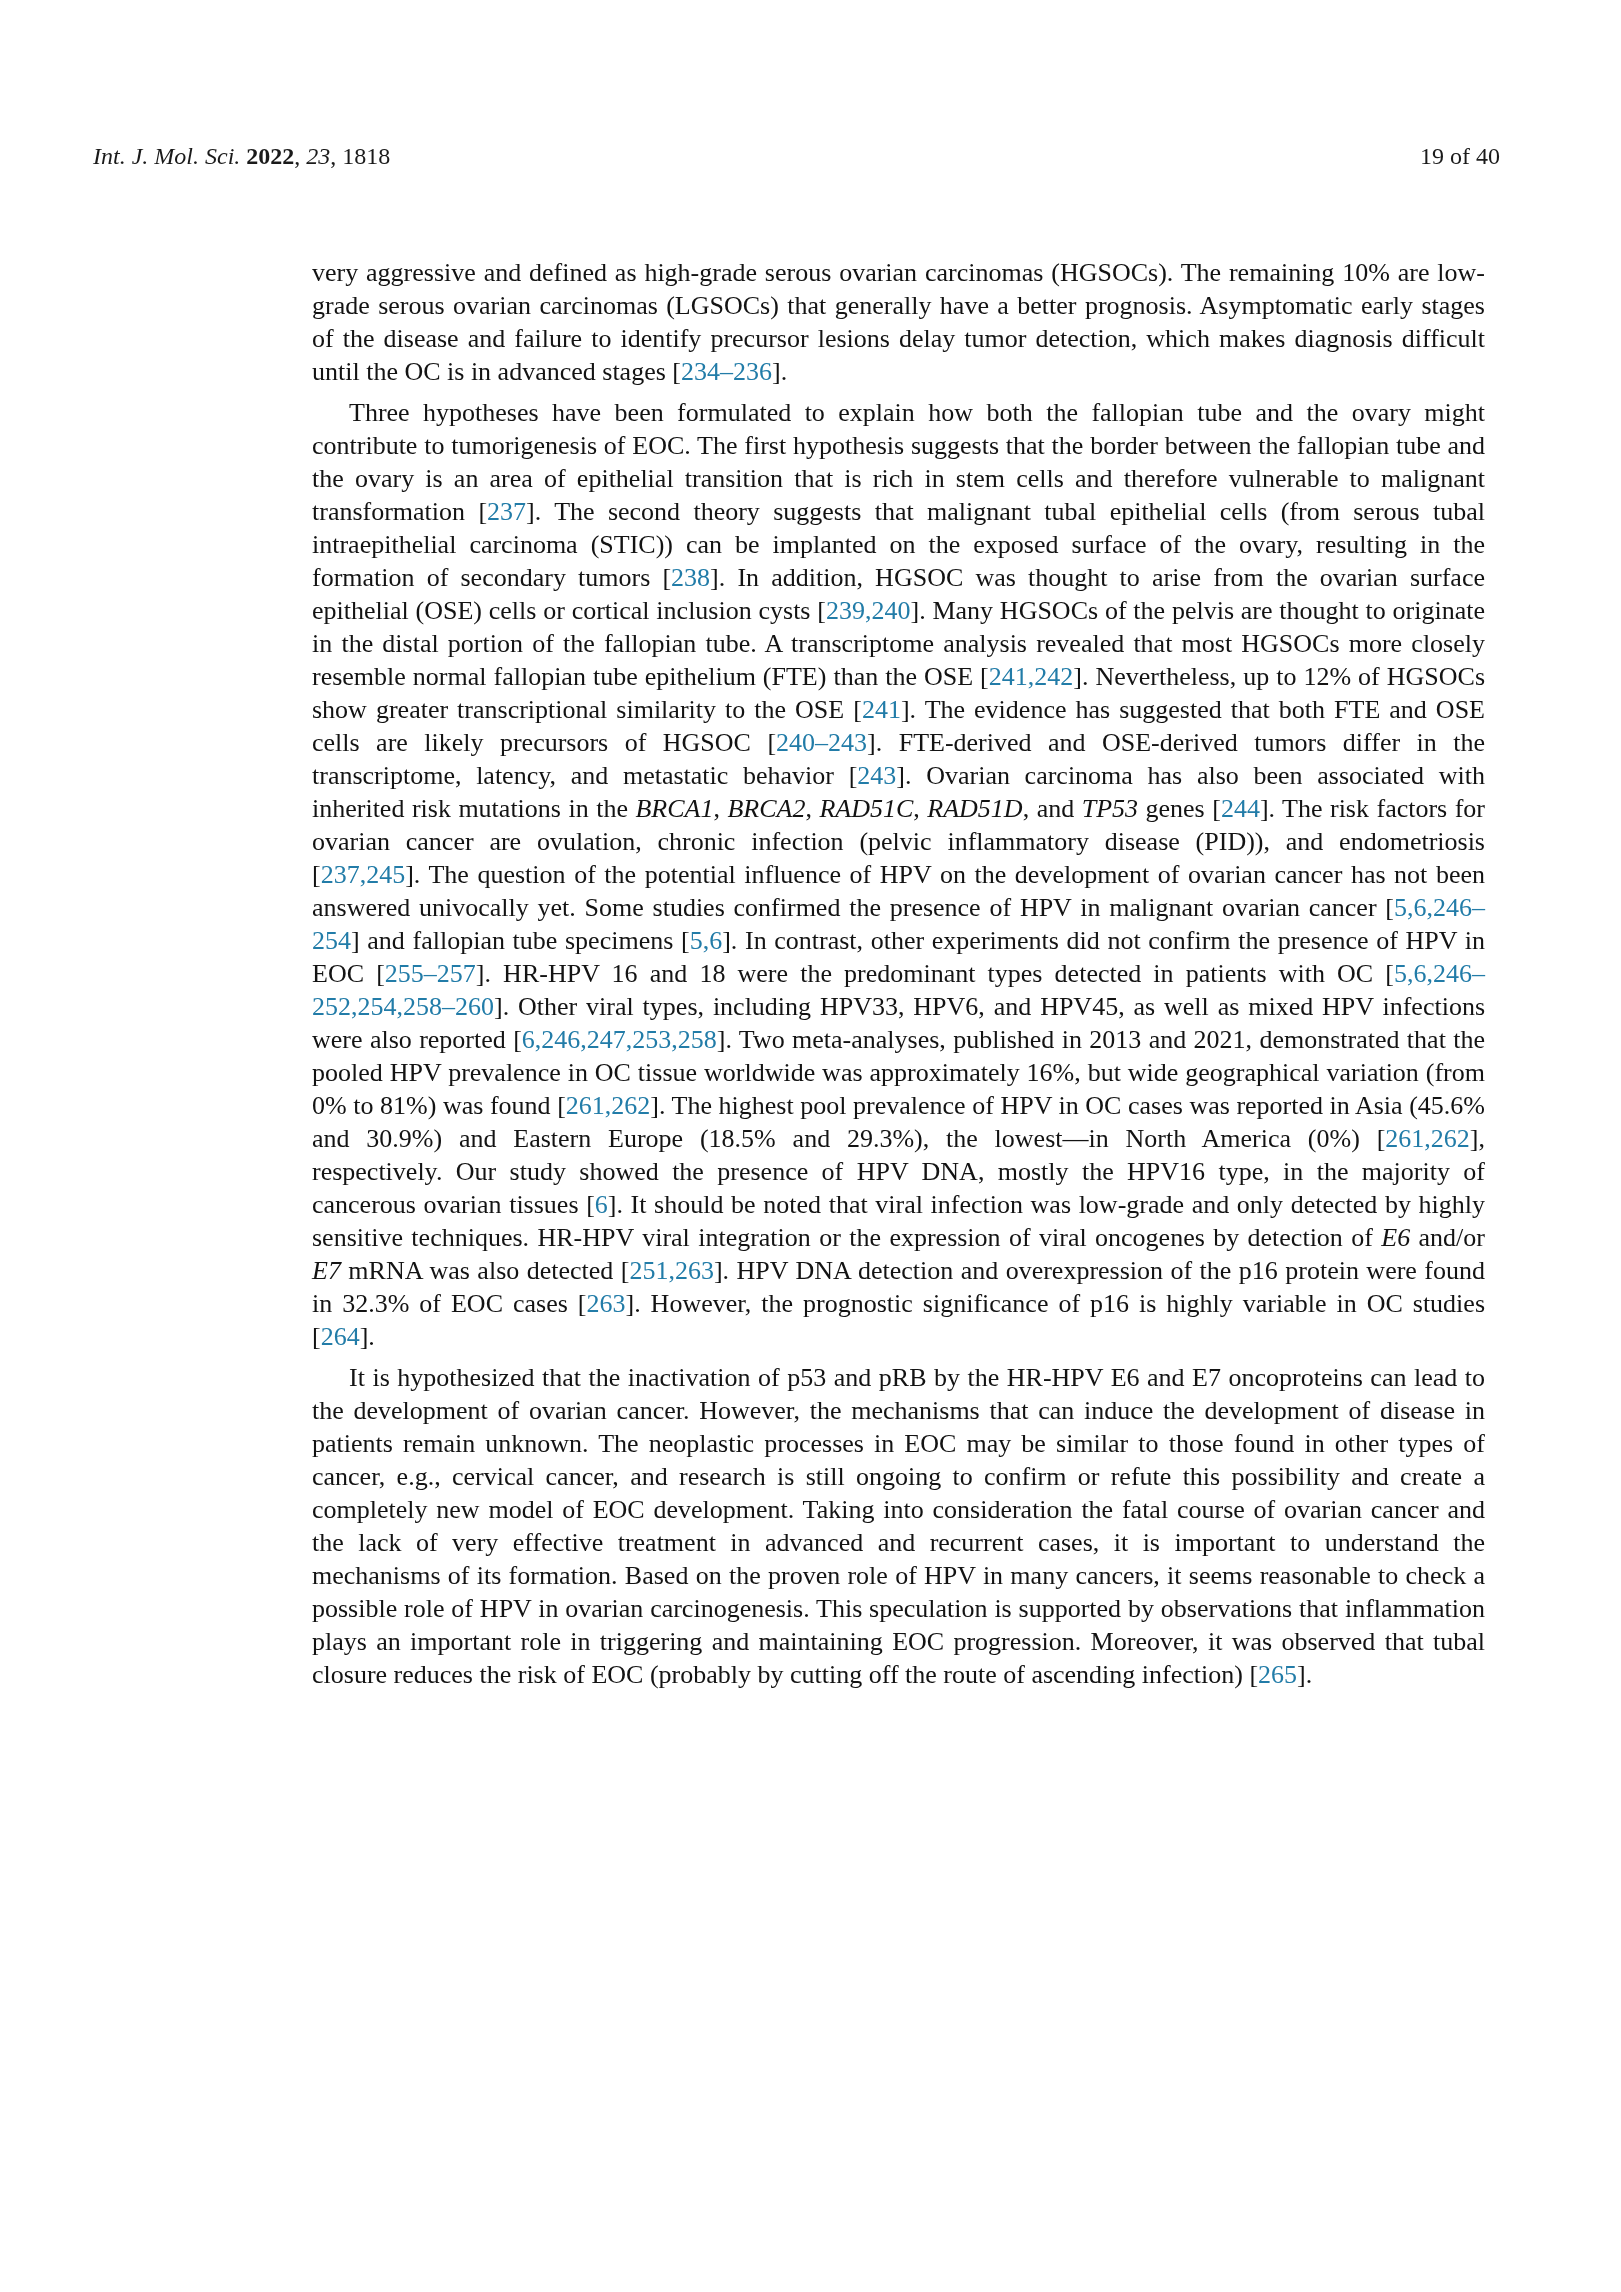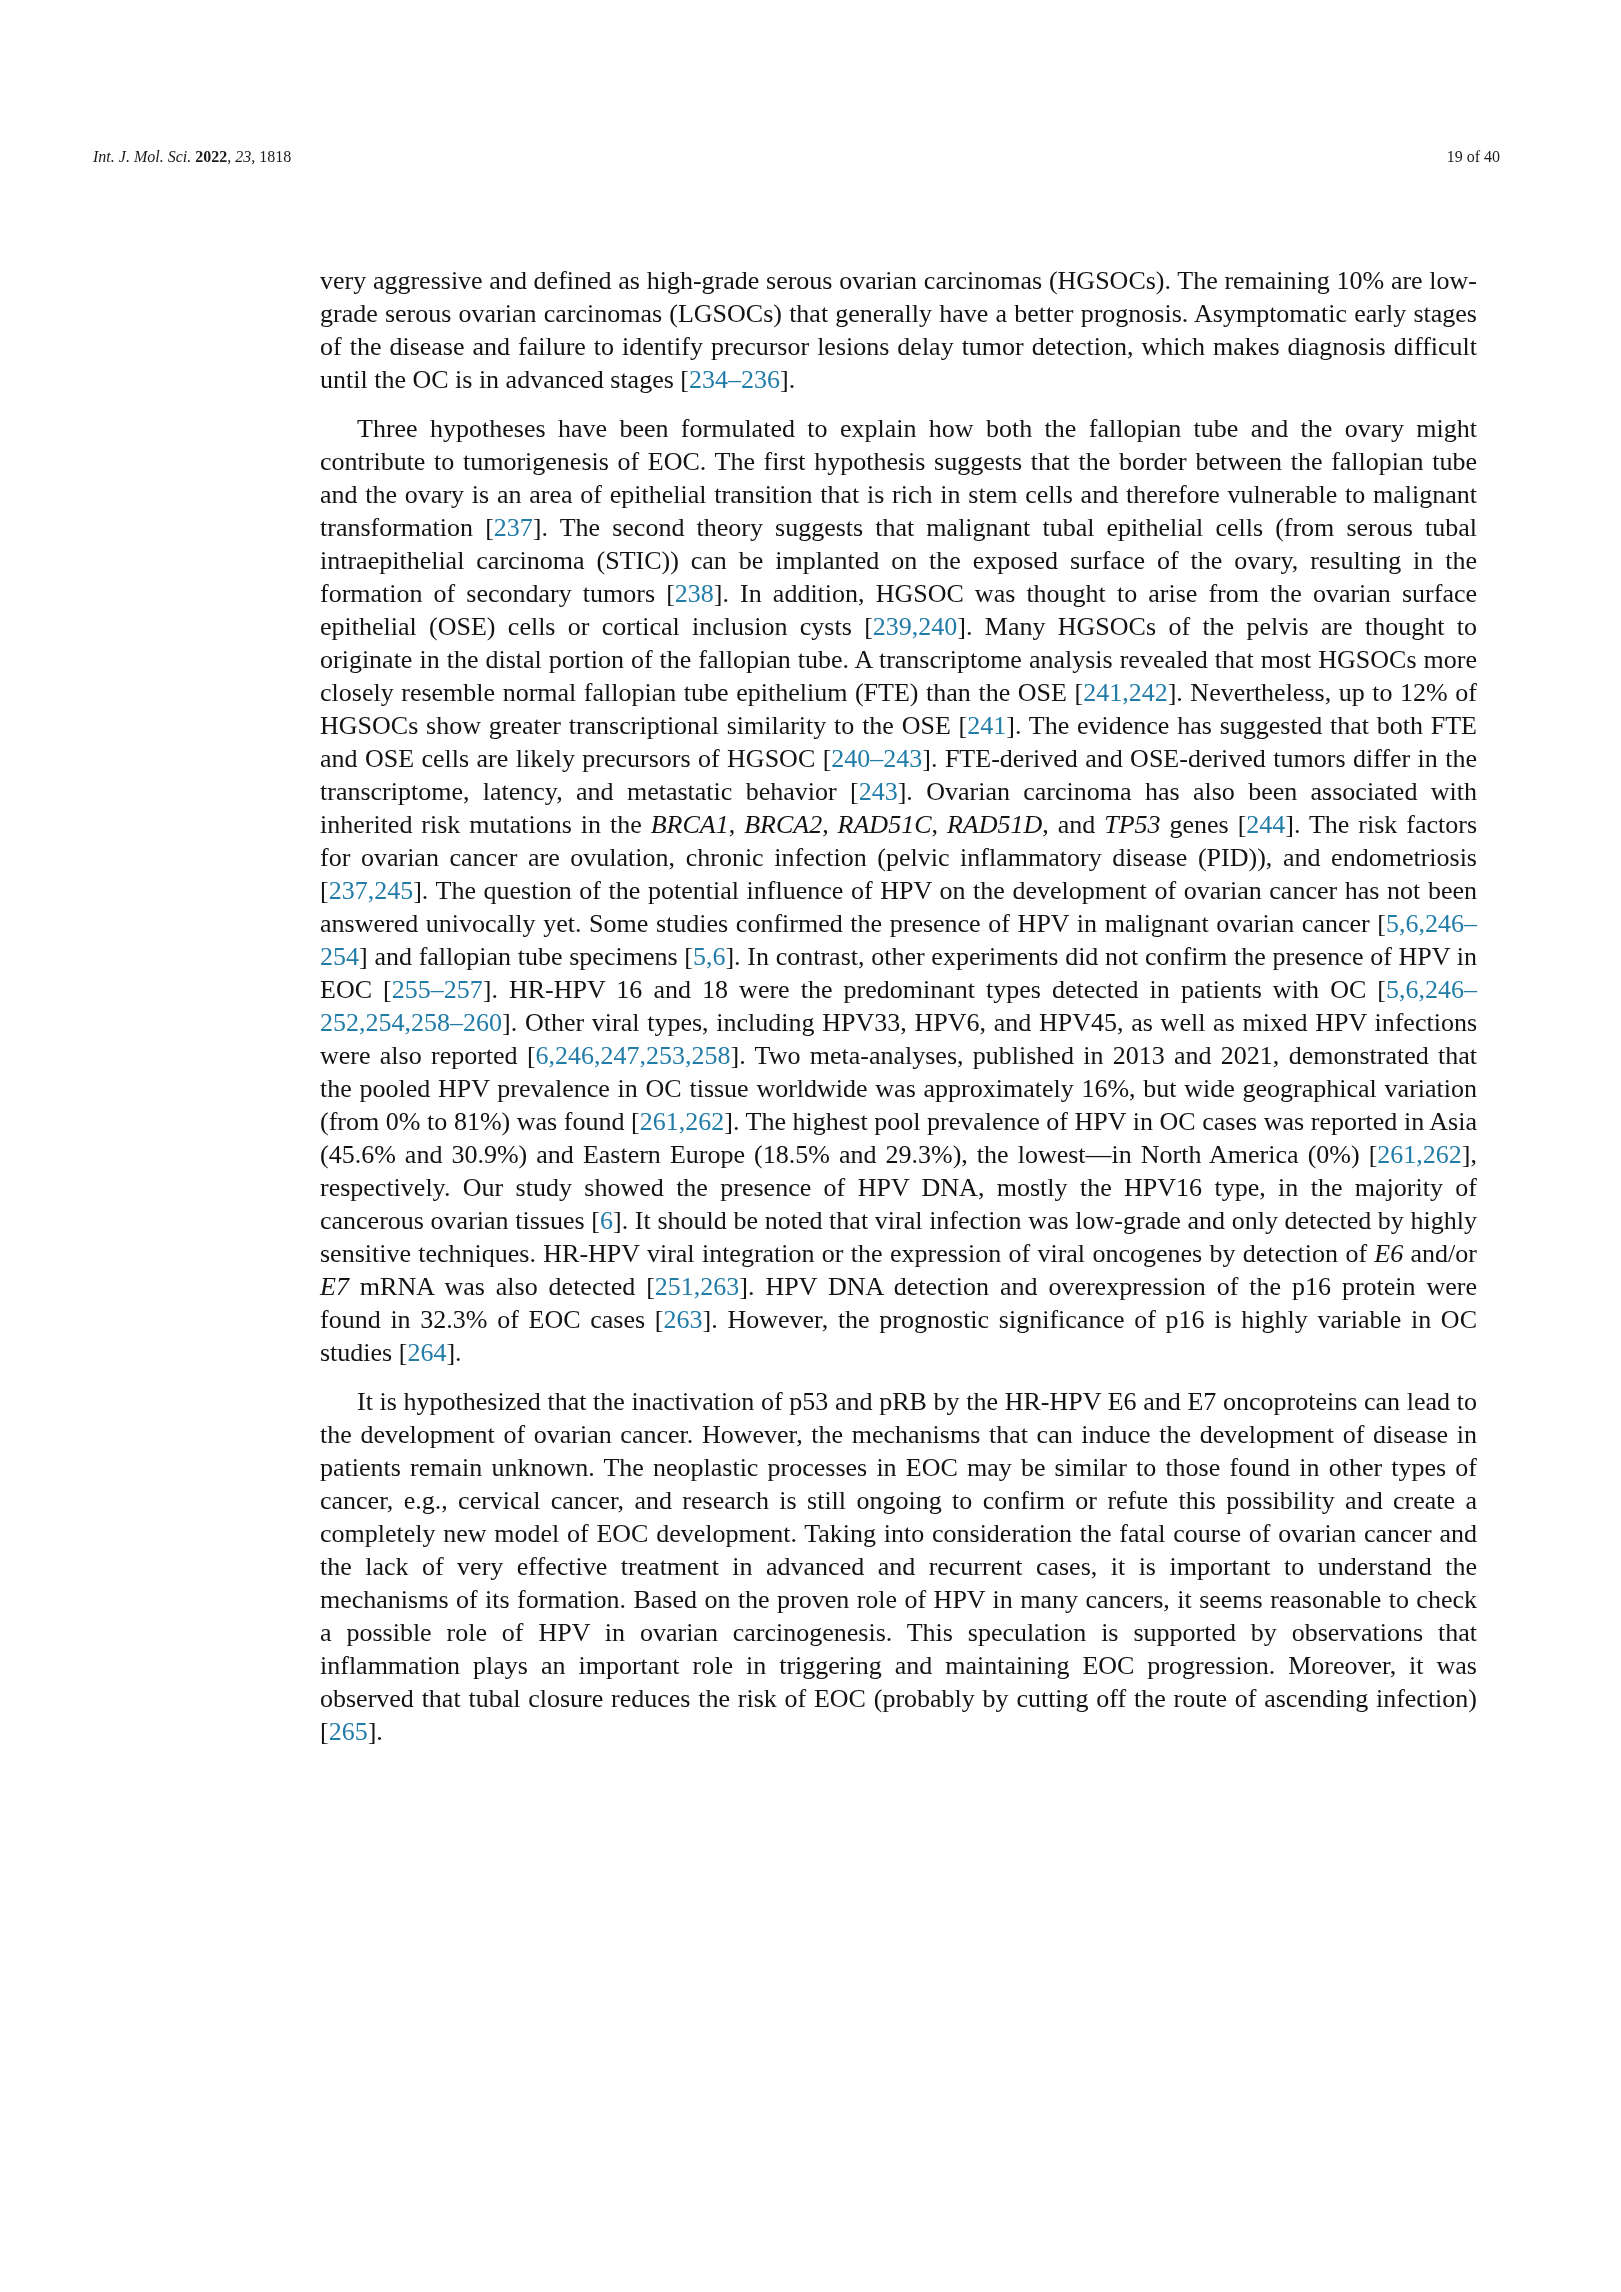--- a/index.html
+++ b/index.html
@@ -14,38 +14,38 @@
     font-family: "Liberation Serif", serif;
     color: #111111;
   }
   .running-head {
     position: absolute;
     left: 93px;
     top: 143px;
     width: 1407px;
     display: flex;
     justify-content: space-between;
-    font-size: 16px;
+    font-size: 24px;
     line-height: 27.4px;
     color: #1a1a1a;
   }
   .running-head .it { font-style: italic; }
   .running-head .bd { font-weight: bold; }
   .article-body {
     position: absolute;
     left: 304px;
     top: 248px;
     width: 1189px;
     font-size: 26px;
     line-height: 33px;
     text-align: justify;
     color: #131313;
   }
   .article-body p {
-    margin: 16px;
+    margin: 8px;
     padding: 0;
   }
   .article-body p.indent {
     text-indent: 37px;
   }
   a.cite {
     color: var(--link, #227ca8);
     text-decoration: none;
     cursor: pointer;
   }

